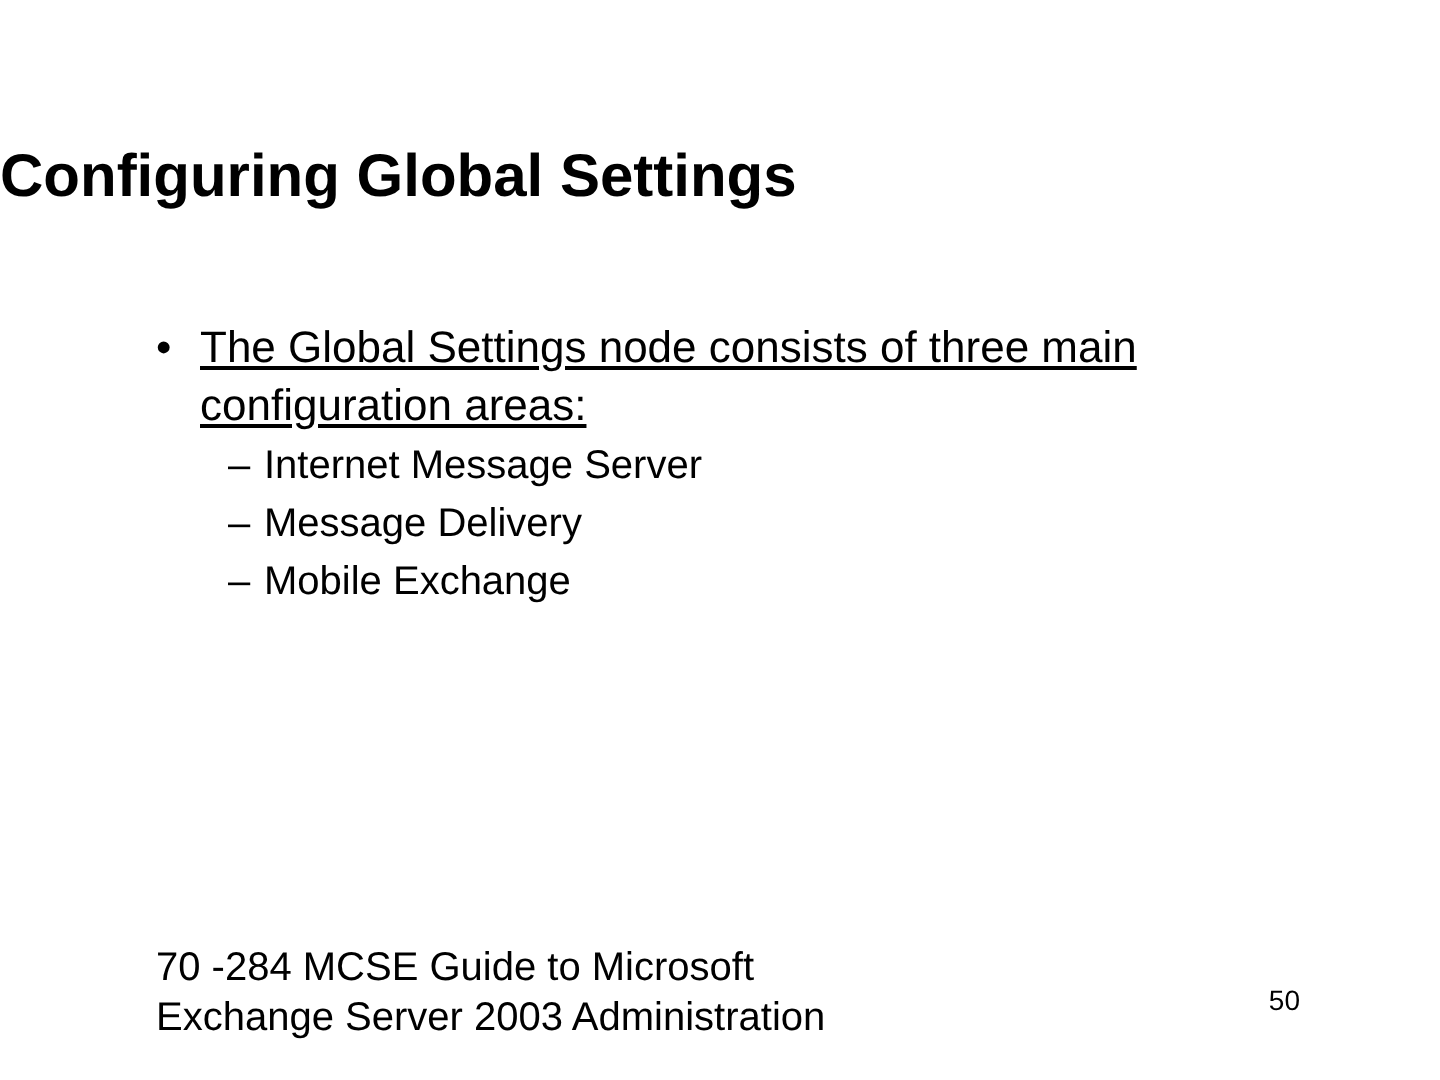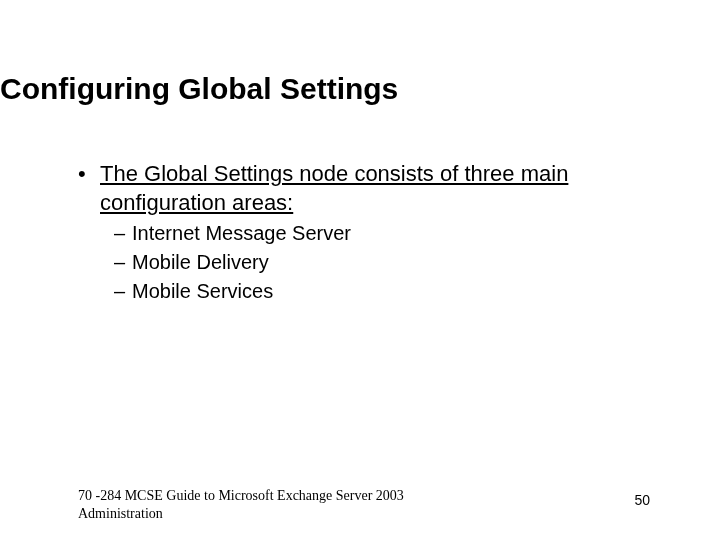--- a/index.html
+++ b/index.html
@@ -63,23 +63,22 @@
     align-items: flex-start;
   }
   .sub-mark {
     flex: 0 0 18px;
   }
   .footer-left {
     position: absolute;
     left: 78px;
     bottom: 18px;
     width: 380px;
-    font-size: 14px;
+    font-size: 20px;
     line-height: 1.25;
-    font-family: Liberation Serif, serif;
   }
   .footer-right {
     position: absolute;
     right: 70px;
     bottom: 32px;
     font-size: 14px;
     margin-left: 24px;
   }
 </style>
 </head>
@@ -93,25 +92,25 @@
       <div class="bullet-mark">•</div>
       <div class="bullet-text">The Global Settings node consists of three main configuration areas:</div>
     </div>
     <div class="sublist">
       <div class="sub-row">
         <div class="sub-mark">–</div>
         <div>Internet Message Server</div>
       </div>
       <div class="sub-row">
         <div class="sub-mark">–</div>
-        <div>Mobile Delivery</div>
+        <div>Message Delivery</div>
       </div>
       <div class="sub-row">
         <div class="sub-mark">–</div>
-        <div>Mobile Services</div>
+        <div>Mobile Exchange</div>
       </div>
     </div>
   </div>
 
   <div class="footer-left">70 -284 MCSE Guide to Microsoft Exchange Server 2003 Administration</div>
   <div class="footer-right">50</div>
 
 </div>
 
 </body></html>

